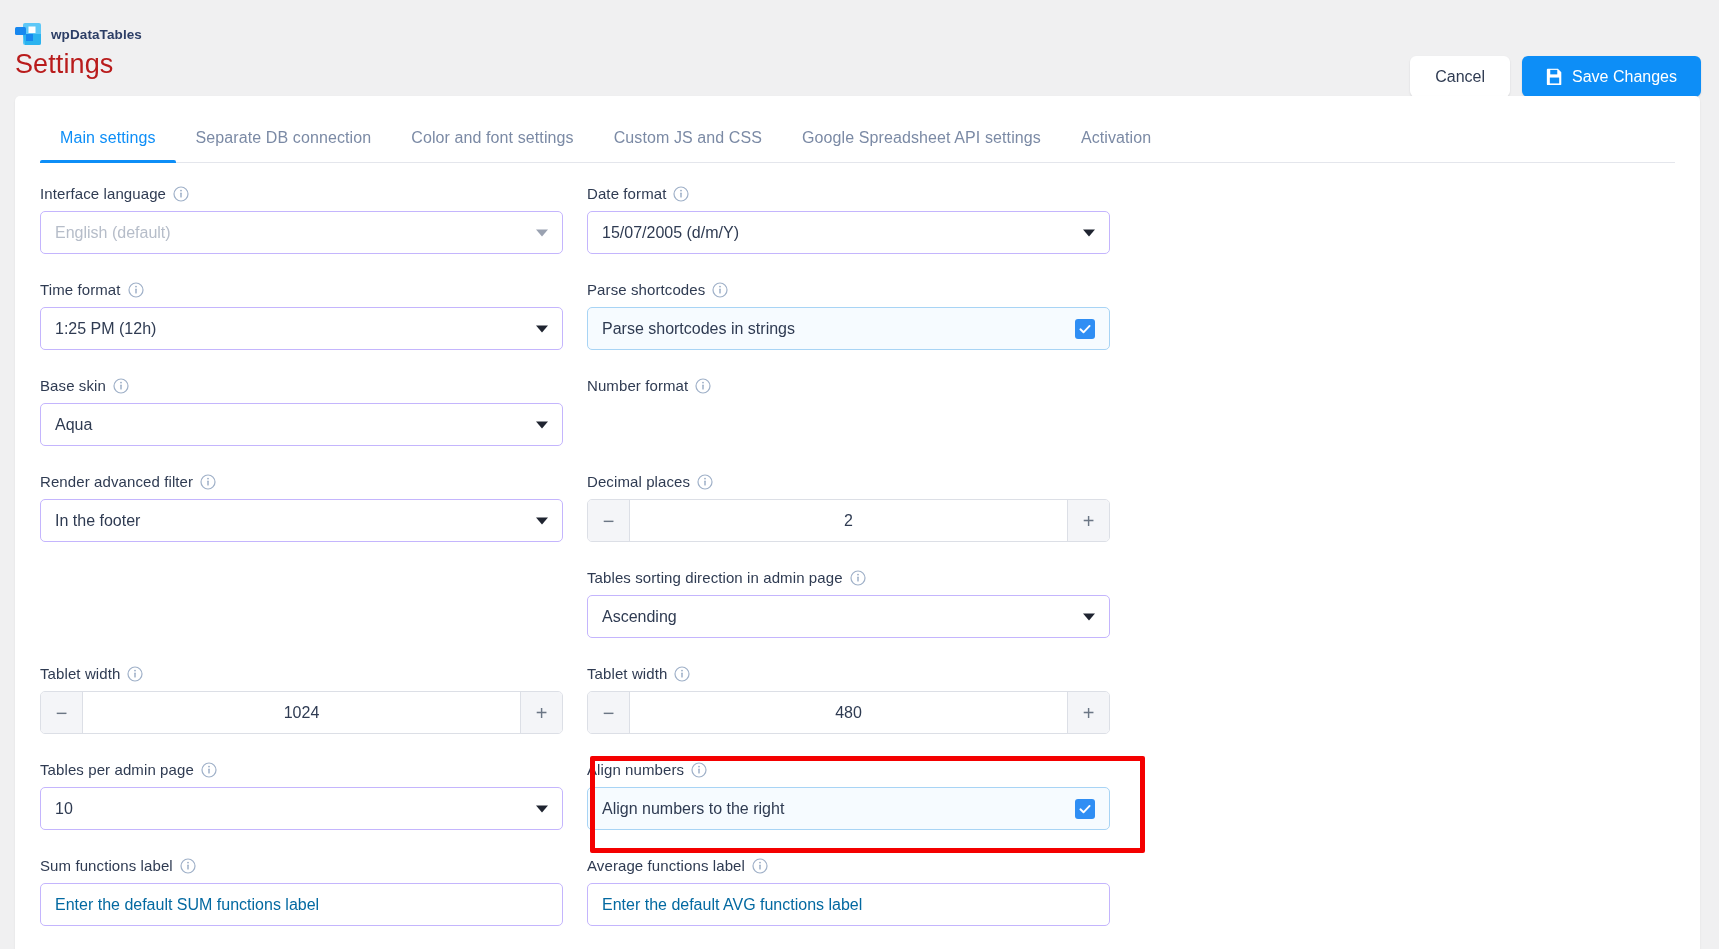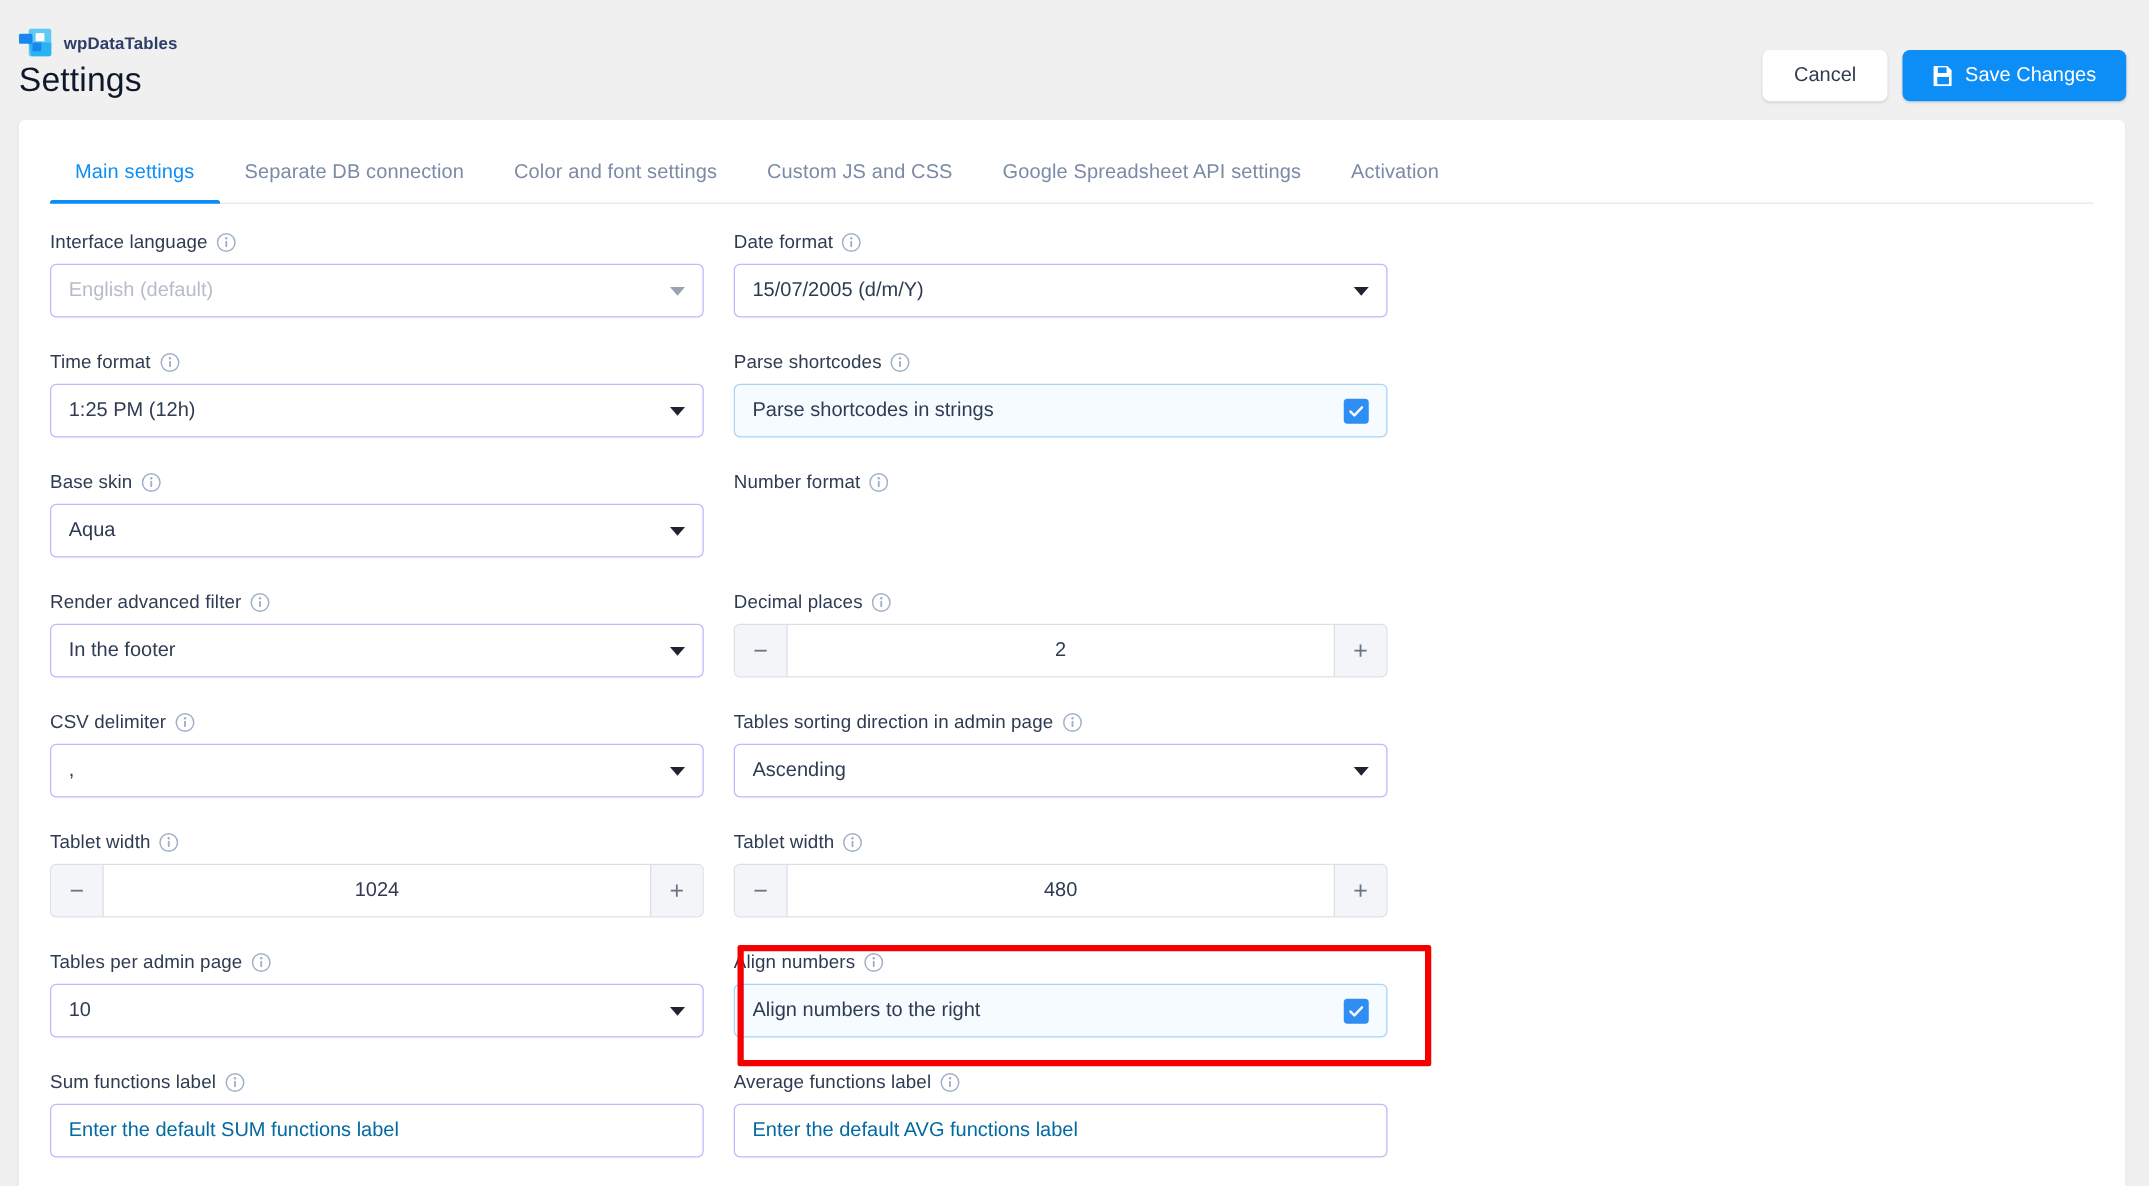--- a/index.html
+++ b/index.html
@@ -31,27 +31,27 @@
     font-weight: bold;
     color: #2c3e66;
     letter-spacing: .1px;
   }
   .page-title {
     position: absolute;
     left: 15px;
     top: 49px;
     font-size: 27px;
     font-weight: 400;
-    color: #0f172a;
+    color: #b91c1c;
     letter-spacing: .1px;
   }
   .top-actions {
     position: absolute;
     right: 18px;
-    top: 40px;
+    top: 56px;
     display: flex;
     align-items: center;
     gap: 12px;
   }
   .btn {
     font-family: "Liberation Sans", sans-serif;
     font-size: 16px;
     border-radius: 6px;
     cursor: pointer;
     display: inline-flex;
@@ -438,36 +438,20 @@
           </svg>
         </span>
       </div>
       <div class="stepper">
         <button class="step-btn minus">−</button>
         <div class="step-val">2</div>
         <button class="step-btn plus">+</button>
       </div>
     </div>
 
-    <div class="col-left field">
-      <div class="flabel">
-        <span>CSV delimiter</span>
-        <span>
-          <svg class="info-icon" viewBox="0 0 16 16" xmlns="http://www.w3.org/2000/svg">
-            <circle cx="8" cy="8" r="7" fill="none" stroke="#9fb0c8" stroke-width="1.2"></circle>
-            <circle cx="8" cy="4.6" r="0.95" fill="#9fb0c8"></circle>
-            <rect x="7.25" y="6.6" width="1.5" height="5" rx="0.7" fill="#9fb0c8"></rect>
-          </svg>
-        </span>
-      </div>
-      <div class="control select">
-        <span class="val">,</span>
-        <span class="caret"></span>
-      </div>
-    </div>
 
     <div class="col-right field">
       <div class="flabel">
         <span>Tables sorting direction in admin page</span>
         <span>
           <svg class="info-icon" viewBox="0 0 16 16" xmlns="http://www.w3.org/2000/svg">
             <circle cx="8" cy="8" r="7" fill="none" stroke="#9fb0c8" stroke-width="1.2"></circle>
             <circle cx="8" cy="4.6" r="0.95" fill="#9fb0c8"></circle>
             <rect x="7.25" y="6.6" width="1.5" height="5" rx="0.7" fill="#9fb0c8"></rect>
           </svg>

